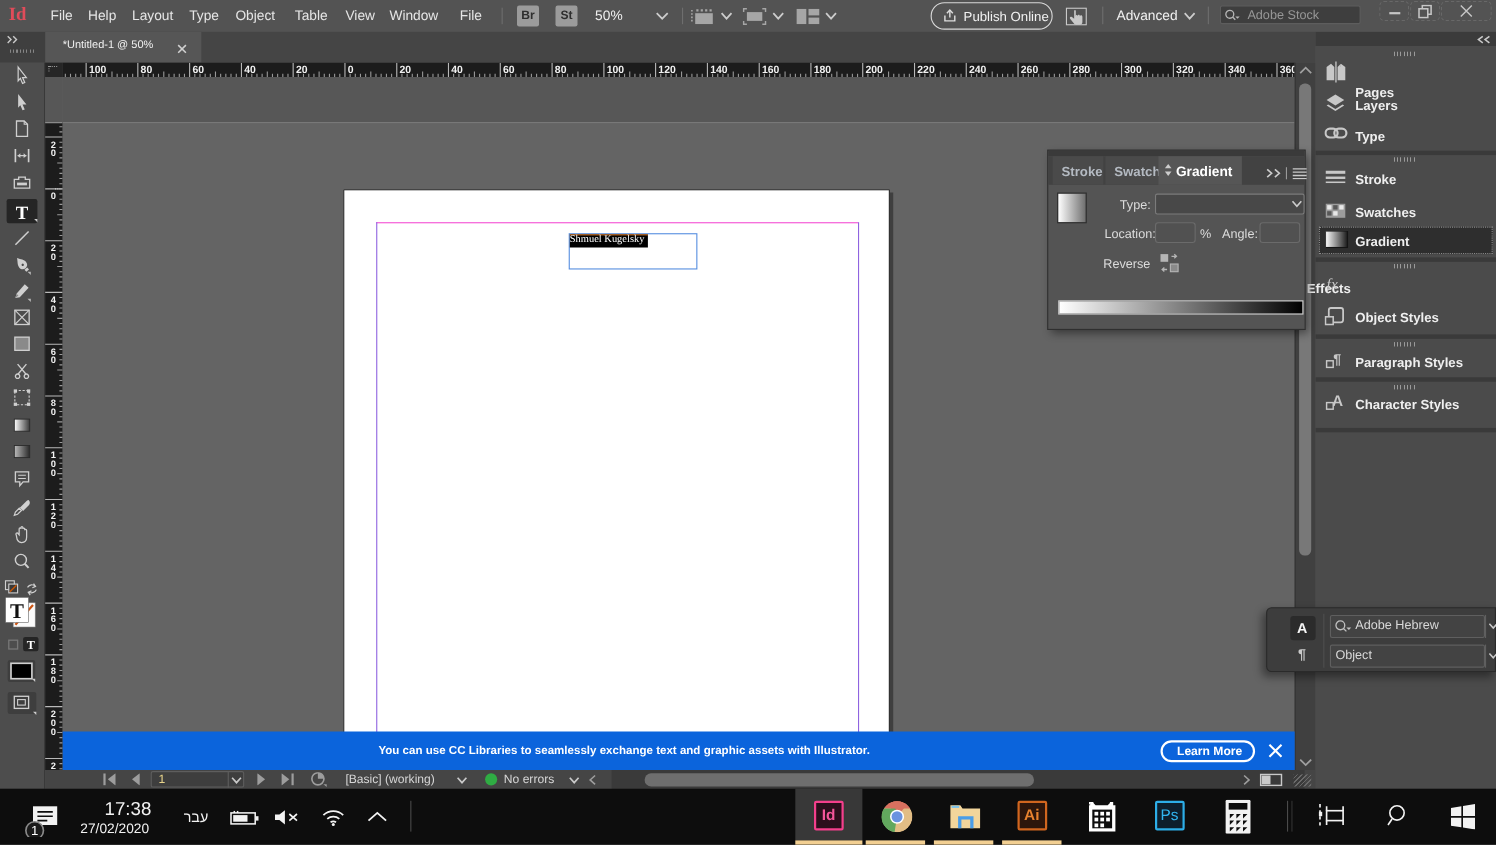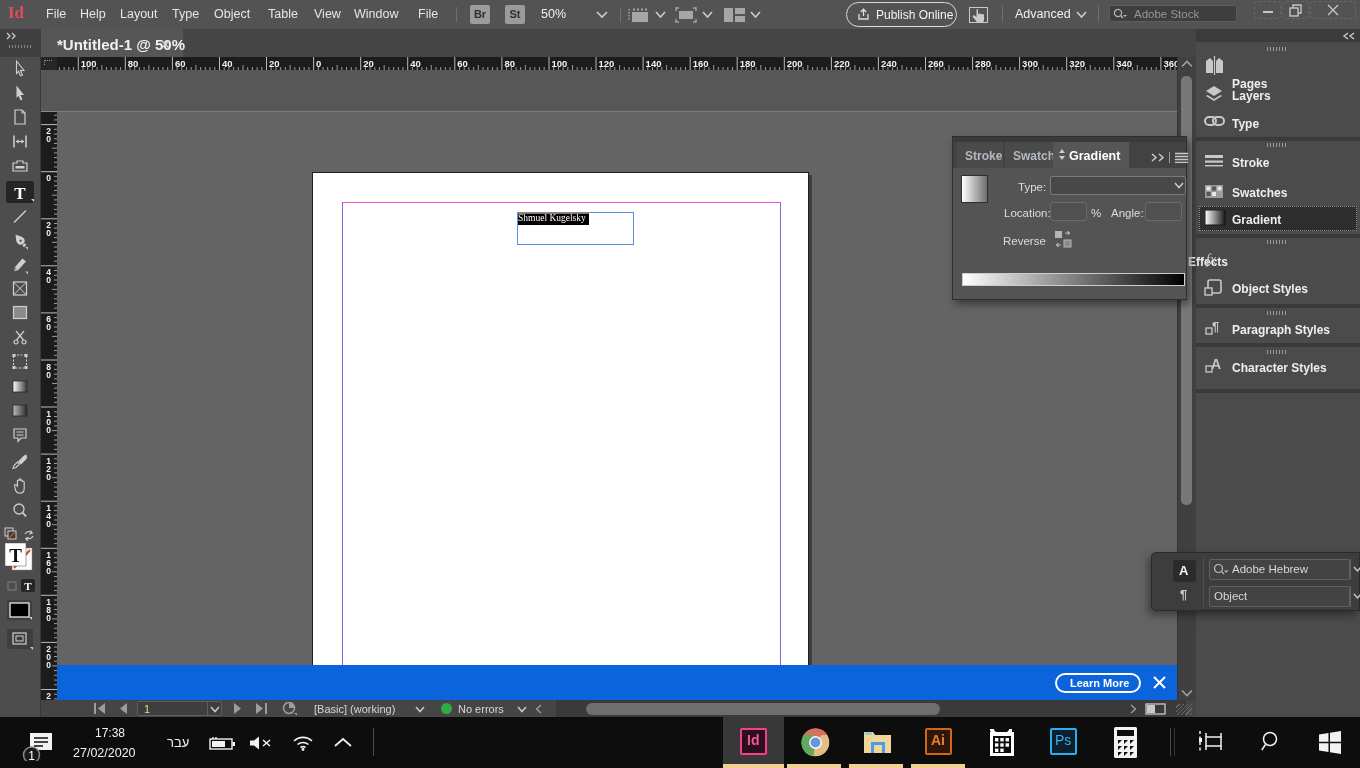--- a/index.html
+++ b/index.html
@@ -78,21 +78,21 @@
 <svg class="abs" style="left:1289px;top:4px" width="14" height="13">
       <rect x="1" y="4" width="8" height="8" fill="none" stroke="#c6c6c6" stroke-width="1.4"></rect>
       <path d="M4,4 V1 H12 V9 H9" fill="none" stroke="#c6c6c6" stroke-width="1.4"></path>
     </svg>
 <svg class="abs" style="left:1327px;top:4px" width="12" height="12">
       <path d="M1,1 L11,11 M11,1 L1,11" stroke="#c6c6c6" stroke-width="1.3"></path>
     </svg>
 </div>
 <div class="abs" style="left:41px;top:29px;width:1155px;height:28px;background:#454545"></div>
 <div class="abs" style="left:41px;top:29px;width:142px;height:28px;background:#565656"></div>
-<span class="abs txt" style="left:57px;top:36px;font-size:15px;font-weight:bold;color:#f0f0f0">*Untitled-1 @ 50%</span>
+<span class="abs txt" style="left:57px;top:36px;font-size:10px;font-weight:normal;color:#f0f0f0">*Untitled-1 @ 50%</span>
 <svg class="abs" style="left:161px;top:40px" width="9" height="9">
     <path d="M1,1 L8,8 M8,1 L1,8" stroke="#d0d0d0" stroke-width="1.4"></path>
   </svg>
 <div class="abs" style="left:0;top:29px;width:41px;height:28px;background:#3f3f3f"></div>
 <svg class="abs" style="left:6px;top:32px" width="16" height="8">
     <path d="M1,1 L4,4 L1,7 M6,1 L9,4 L6,7" stroke="#c9c9c9" stroke-width="1.3" fill="none"></path>
   </svg>
 <div class="abs" style="left:9px;top:45px;width:22px;height:3px;background:repeating-linear-gradient(90deg,#868686 0 1px,transparent 1px 3px)"></div>
 <div class="abs" style="left:0;top:57px;width:41px;height:660px;background:#4d4d4d;border-right:1px solid #393939"></div>
 <svg style="position:absolute;left:0;top:0" width="41" height="717">
@@ -791,20 +791,21 @@
       <path d="M1,1 L4.5,5 L8,1" stroke="#c9c9c9" stroke-width="1.4" fill="none"></path>
     </svg>
 <div class="abs" style="left:57px;top:33px;width:141px;height:21px;background:#434343;border:1px solid #5f5f5f;border-radius:2px"></div>
 <span class="abs txt" style="left:62px;top:37px;font-size:11.5px;color:#d8d8d8">Object</span>
 <div class="abs" style="left:198px;top:33px;width:1px;height:21px;background:#5f5f5f"></div>
 <svg class="abs" style="left:201px;top:40px" width="9" height="7">
       <path d="M1,1 L4.5,5 L8,1" stroke="#c9c9c9" stroke-width="1.4" fill="none"></path>
     </svg>
 </div>
 <div class="abs" style="left:57px;top:665px;width:1120px;height:35px;background:#0b64dc">
+<span class="abs txt" style="left:287px;top:11px;font-size:10.5px;font-weight:bold;color:#ffffff">You can use CC Libraries to seamlessly exchange text and graphic assets with Illustrator.</span>
 <div class="abs" style="left:998px;top:8px;width:86px;height:20px;border:2px solid #ffffff;border-radius:11px"></div>
 <span class="abs txt" style="left:1013px;top:12px;font-size:11px;font-weight:bold;color:#ffffff">Learn More</span>
 <svg class="abs" style="left:1096px;top:11px" width="13" height="13">
       <path d="M1,1 L12,12 M12,1 L1,12" stroke="#ffffff" stroke-width="2"></path>
     </svg>
 </div>
 <div class="abs" style="left:41px;top:700px;width:1155px;height:17px;background:#454545">
 <svg class="abs" style="left:52px;top:3px" width="14" height="11">
       <rect x="1" y="0" width="2" height="11" fill="#9d9d9d"></rect>
       <path d="M12,0 L5,5.5 L12,11 Z" fill="#9d9d9d"></path>
@@ -857,21 +858,21 @@
 <div class="abs" style="left:0;top:717px;width:1360px;height:51px;background:#0d0d0d">
 <svg class="abs" style="left:22px;top:14px" width="32" height="30">
       <rect x="8" y="2" width="22" height="17" fill="#f2f2f2"></rect>
       <path d="M12,19 l0,5 l5,-5 Z" fill="#f2f2f2"></path>
       <line x1="12" y1="7" x2="26" y2="7" stroke="#0d0d0d" stroke-width="1.5"></line>
       <line x1="12" y1="11" x2="26" y2="11" stroke="#0d0d0d" stroke-width="1.5"></line>
       <line x1="12" y1="15" x2="21" y2="15" stroke="#0d0d0d" stroke-width="1.5"></line>
       <circle cx="9.5" cy="24" r="8" fill="#1a1a1a" stroke="#8a8a8a" stroke-width="1.5"></circle>
       <text x="9.5" y="28.5" font-size="12" fill="#ffffff" text-anchor="middle" font-family="Liberation Sans">1</text>
     </svg>
-<span class="abs txt" style="left:95px;top:9px;font-size:12px;color:#f2f2f2">17:38</span>
+<span class="abs txt" style="left:95px;top:9px;font-size:17px;color:#f2f2f2">17:38</span>
 <span class="abs txt" style="left:73px;top:29px;font-size:12.5px;color:#f2f2f2">27/02/2020</span>
 <span class="abs txt" style="left:167px;top:18px;font-size:13px;color:#f2f2f2">עבר</span>
 <svg class="abs" style="left:209px;top:20px" width="27" height="13">
       <rect x="1" y="2" width="22" height="10" fill="none" stroke="#f2f2f2" stroke-width="1.4"></rect>
       <rect x="23.5" y="5" width="2.5" height="4" fill="#f2f2f2"></rect>
       <rect x="3" y="4" width="13" height="6" fill="#f2f2f2"></rect>
       <path d="M4,2 v-2 m3,2 v-2" stroke="#f2f2f2" stroke-width="1.4"></path>
     </svg>
 <svg class="abs" style="left:249px;top:19px" width="24" height="14">
       <path d="M1,4.5 h4 l5,-4 v13 l-5,-4 h-4 Z" fill="#f2f2f2"></path>

